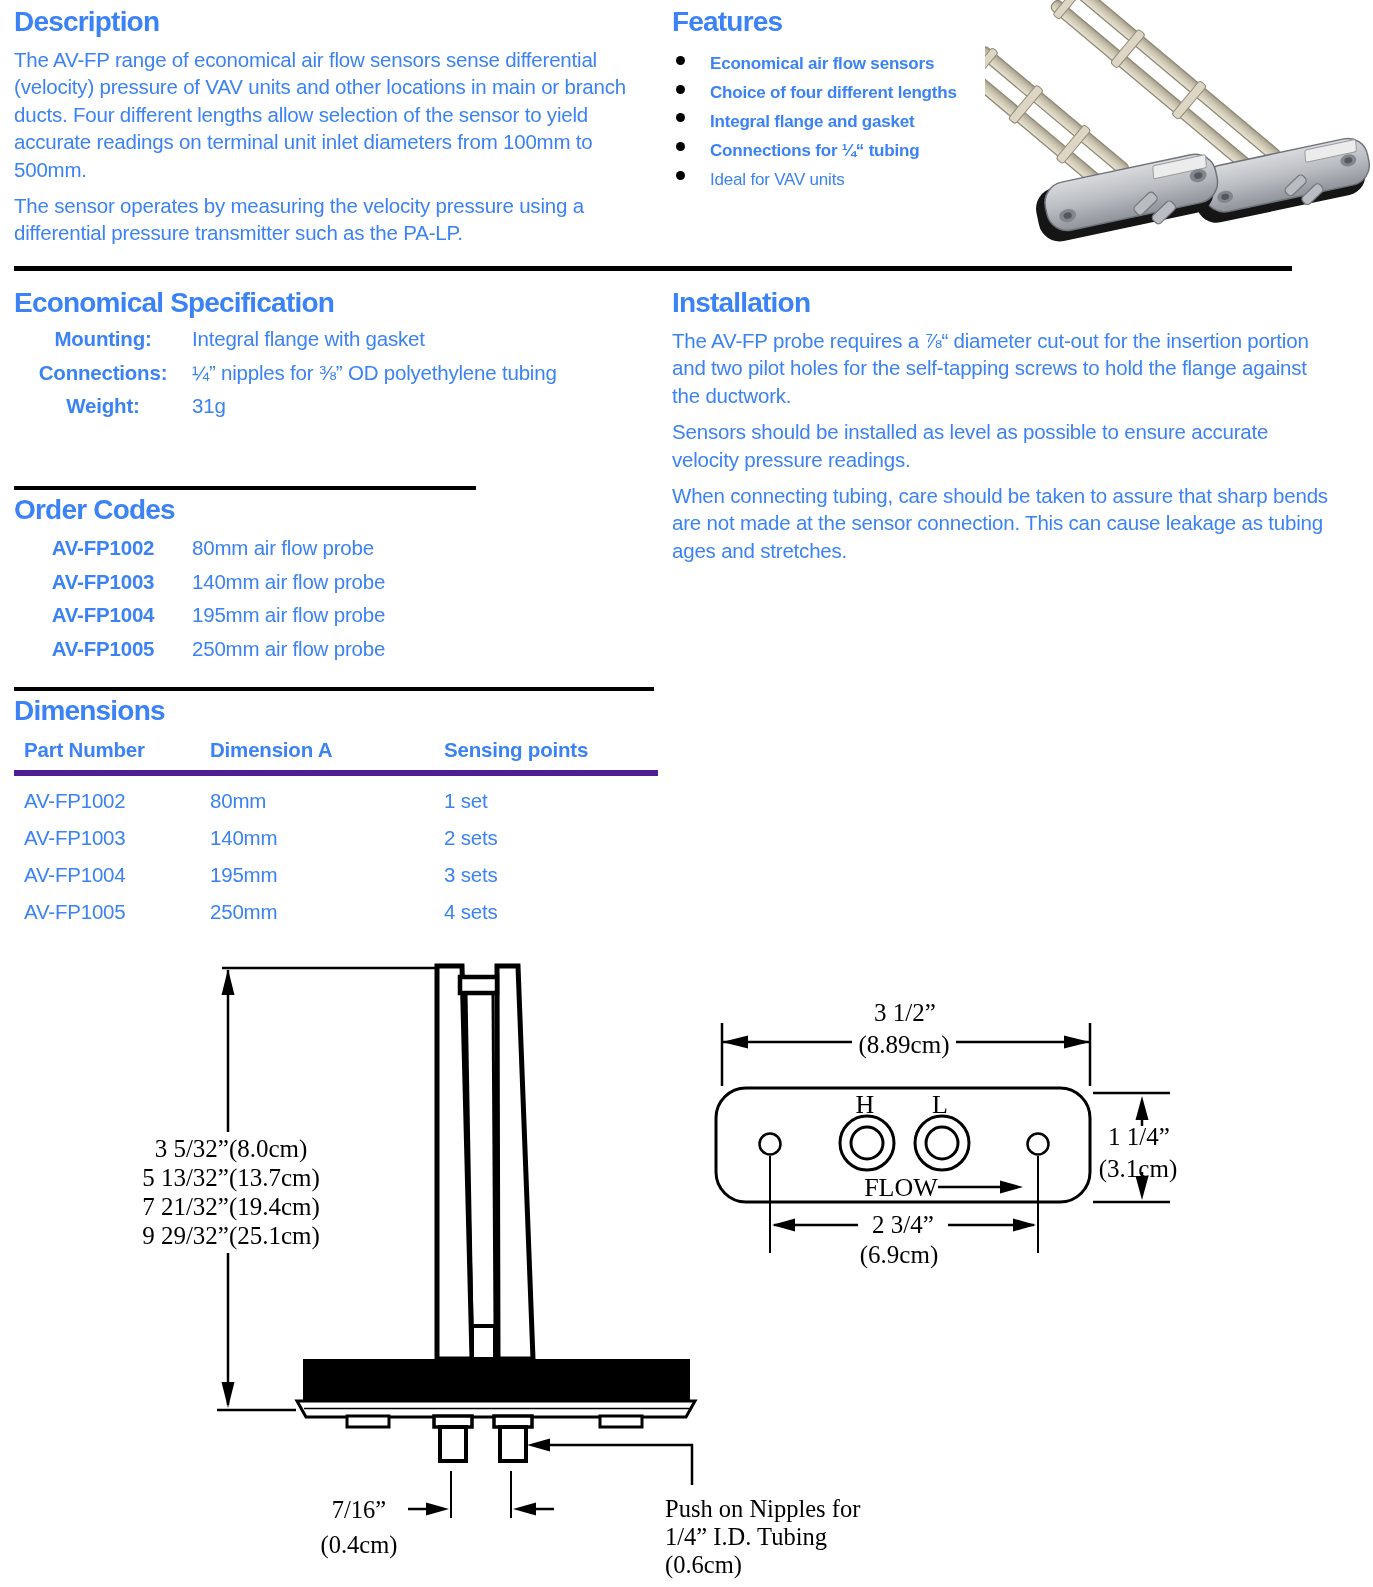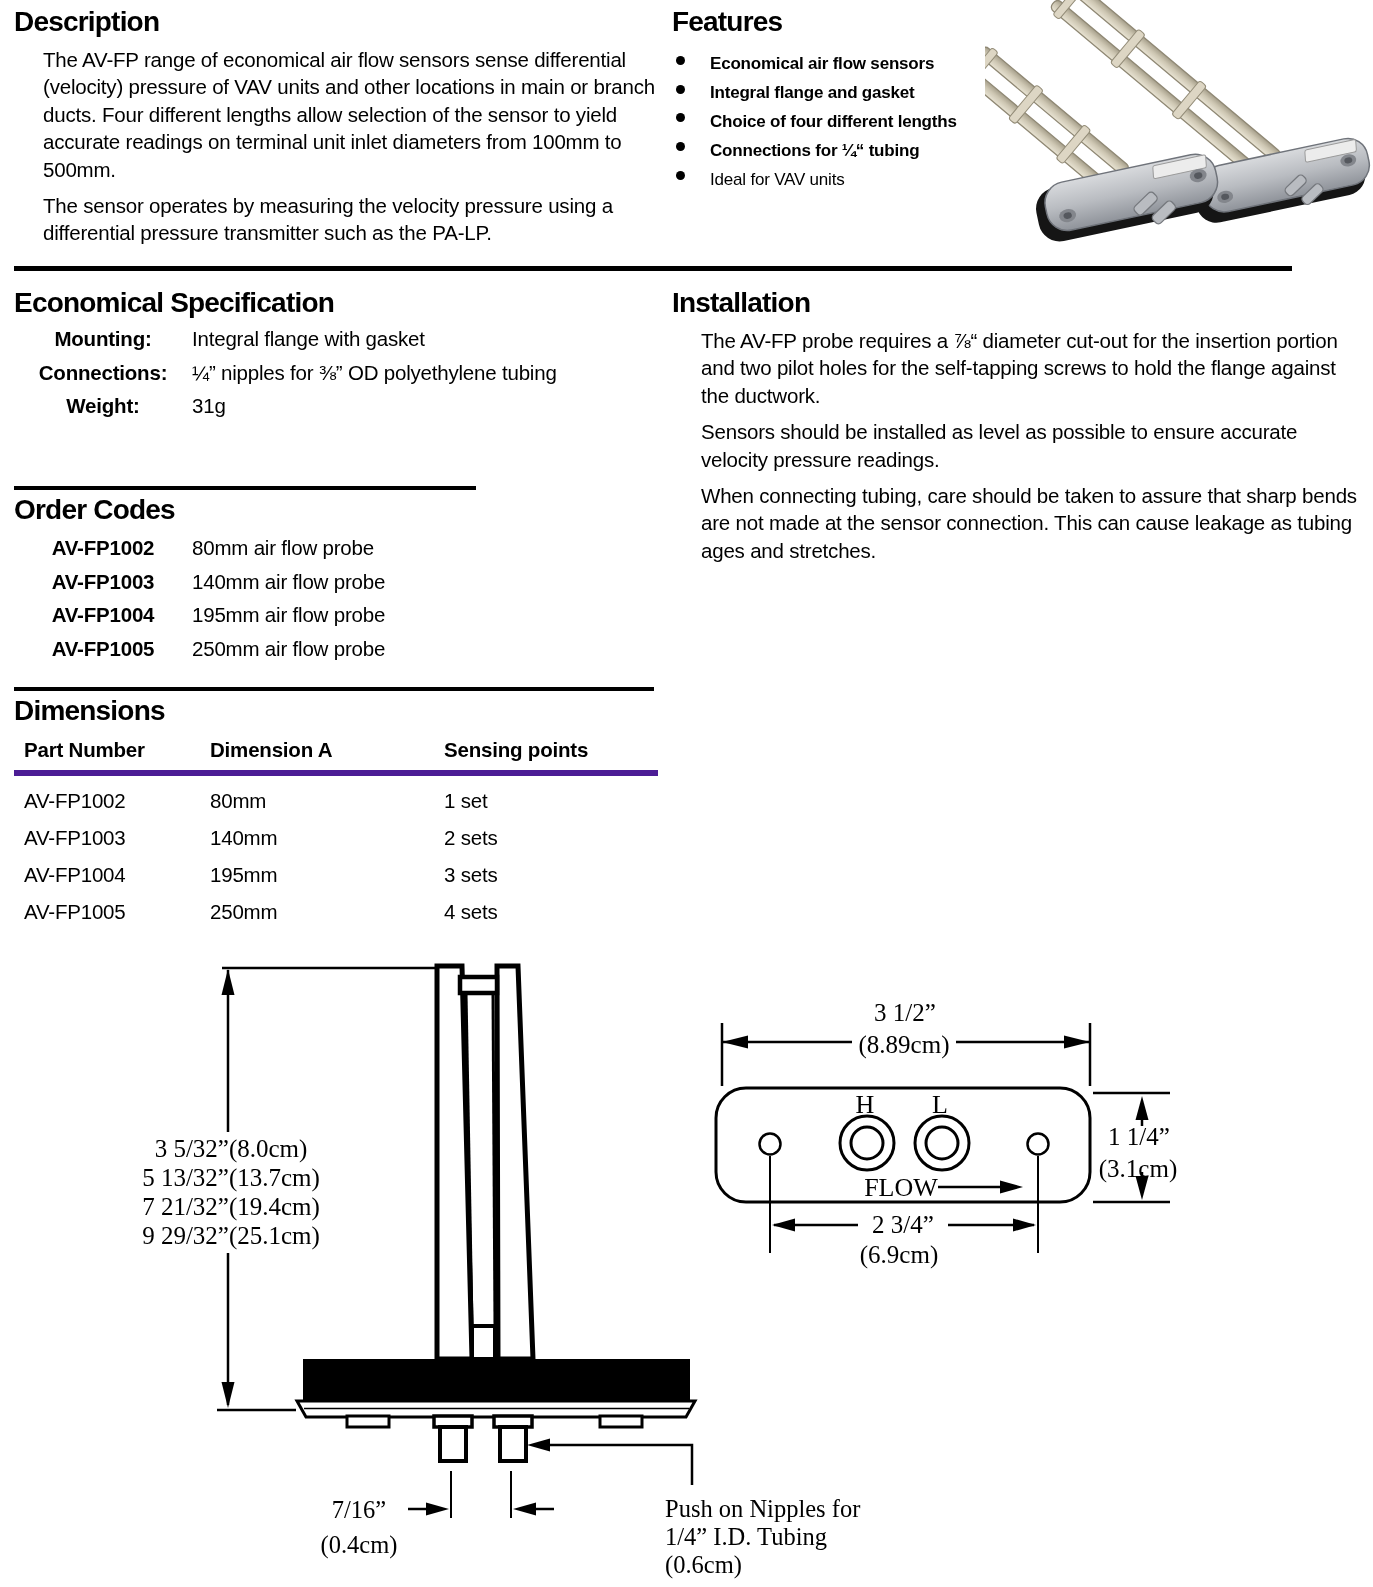--- a/index.html
+++ b/index.html
@@ -1,19 +1,19 @@
 <!DOCTYPE html>
 <html><head>
 <meta charset="utf-8">
 <style>
   html,body{margin:0;padding:0;background:#fff;}
-  .page{position:relative;width:1373px;height:1587px;background:#fff;color:#000000;
+  .page{position:relative;width:1373px;height:1587px;background:#fff;color:#3b82f6;
         font-family:"Liberation Sans",sans-serif;overflow:hidden;}
   .sec-head{position:absolute;margin:0;font-size:28px;font-weight:bold;letter-spacing:-0.8px;}
-  .body-copy{font-size:20.5px;line-height:27.4px;letter-spacing:-0.2px;margin-left:29px;}
+  .body-copy{font-size:20.5px;line-height:27.4px;letter-spacing:-0.2px;}
   .body-copy p{margin:0 0 9px 0;}
   
   .feat-list{position:absolute;left:676px;top:50px;width:420px;margin:0;padding:0;list-style:none;}
   .feat-list li{display:flex;align-items:center;height:28.8px;font-size:17px;letter-spacing:-0.2px;gap:8px;}
   .feat-list li .dot{width:9px;height:9px;border-radius:50%;background:#000;flex:0 0 9px;
                      margin-right:17px;position:relative;top:-4px;}
   .fb{font-weight:bold;}
   
   .rule-thick{position:absolute;left:14px;top:266px;width:1278px;height:5px;background:#000;}
   .rule-thin{position:absolute;height:3.5px;background:#000;}
@@ -45,25 +45,25 @@
   </div>
 
   <h2 class="sec-head" style="left:672px;top:6px;">Features</h2>
   <ul class="feat-list">
     <li>
         <span class="dot"></span>
         <span class="fb">Economical air flow sensors</span>
       </li>
     <li>
         <span class="dot"></span>
+        <span class="fb">Choice of four different lengths</span>
+      </li>
+    <li>
+        <span class="dot"></span>
         <span class="fb">Integral flange and gasket</span>
-      </li>
-    <li>
-        <span class="dot"></span>
-        <span class="fb">Choice of four different lengths</span>
       </li>
     <li>
         <span class="dot"></span>
         <span class="fb">Connections for ¼“ tubing</span>
       </li>
     <li>
         <span class="dot"></span>
         <span>Ideal for VAV units</span>
       </li>
   </ul>

